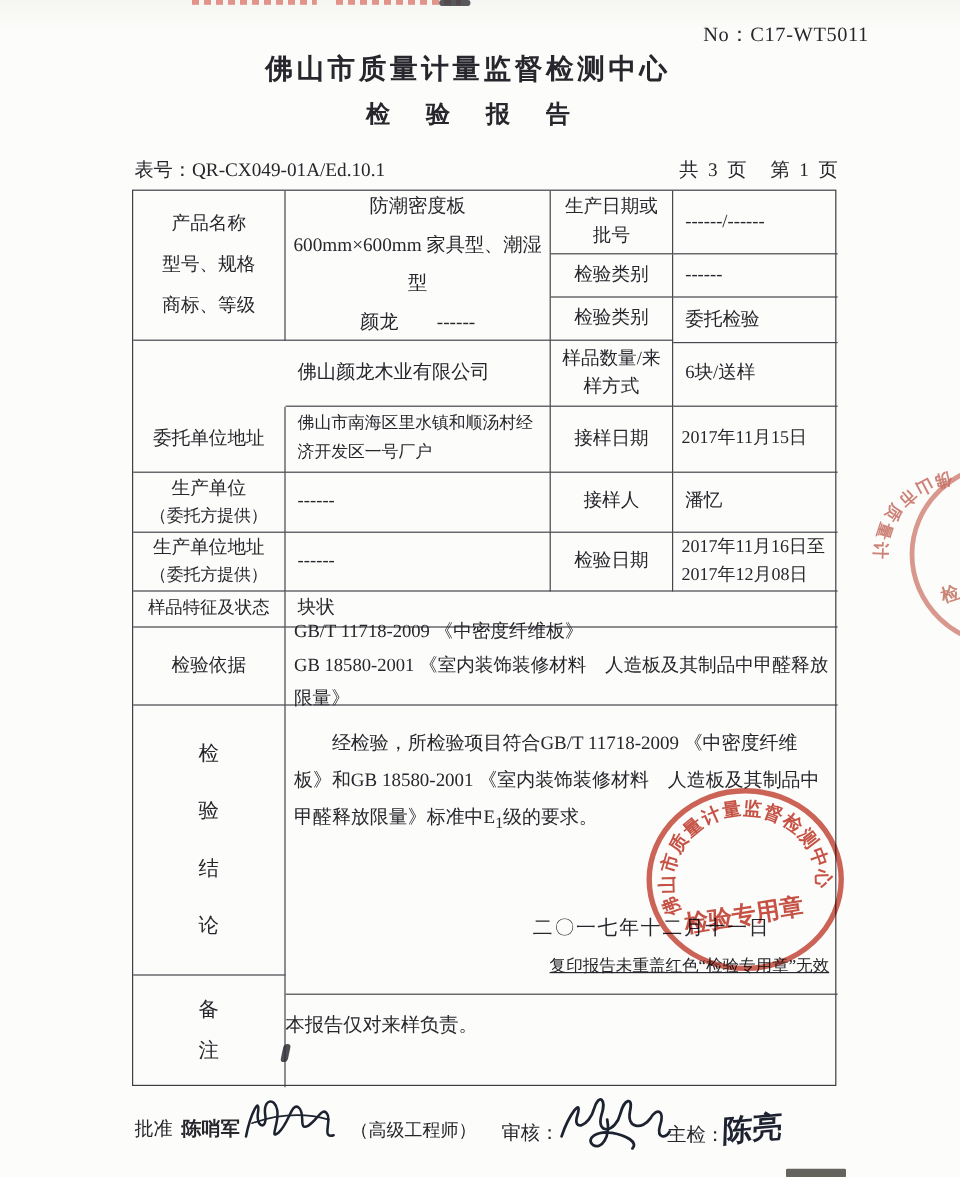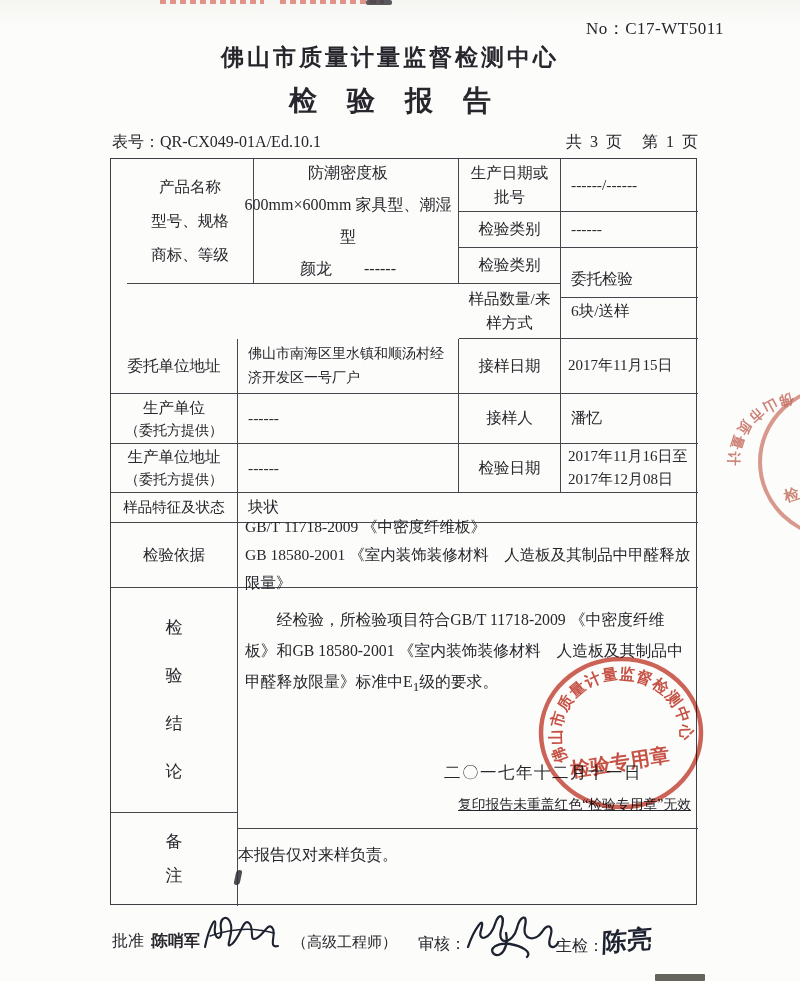--- a/index.html
+++ b/index.html
@@ -8,21 +8,21 @@
     position:relative; width:800px; height:981px; margin:0 auto;
     background:linear-gradient(180deg,#f5f5f2 0,#fcfcfa 26px,#fcfcfa 100%);
     overflow:hidden;
     font-family:"Liberation Serif","DejaVu Serif",serif;
     color:#26262c;
   }
   .abs{position:absolute;}
   
   .report-no{left:586px;top:17px;font-size:17px;letter-spacing:.5px;}
   .org-name{left:0;top:42px;width:780px;text-align:center;font-size:23px;font-weight:600;letter-spacing:3px;}
-  .doc-title{left:0;top:82px;width:780px;text-align:center;font-size:28px;font-weight:700;}
+  .doc-title{left:0;top:82px;width:780px;text-align:center;font-size:20px;font-weight:700;}
   .doc-title span{letter-spacing:30px;margin-right:-30px;}
   .form-no{left:112px;top:132px;font-size:16px;}
   .pagination{right:100px;top:132px;font-size:16px;letter-spacing:2px;}
   
   .table{position:absolute;left:110px;top:158px;width:587px;height:747px;
          border:1.6px solid #3e3e45;box-sizing:border-box;}
   .cell{position:absolute;box-sizing:border-box;
         border-right:1.3px solid #46464c;border-bottom:1.3px solid #46464c;
         font-size:15.5px;line-height:1.45;}
   .cell.br0{border-right:none;} .cell.bb0{border-bottom:none;}
@@ -58,21 +58,21 @@
   <div class="abs dark-blob" style="left:366px;top:0;width:26px;height:5px;"></div>
 
   <div class="abs report-no">No：C17-WT5011</div>
   <div class="abs org-name">佛山市质量计量监督检测中心</div>
   <div class="abs doc-title"><span>检验报告</span></div>
   <div class="abs form-no">表号：QR-CX049-01A/Ed.10.1</div>
   <div class="abs pagination">共 3 页　第 1 页</div>
 
   <div class="table">
 
-    <div class="cell lab" style="left:16px;top:0;width:127px;height:125px;line-height:34px;justify-content:center;">
+    <div class="cell lab" style="left:0;top:0;width:127px;height:125px;line-height:34px;justify-content:center;">
       <div>产品名称</div>
       <div>型号、规格</div>
       <div>商标、等级</div>
     </div>
     <div class="cell lab prod-val" style="left:127px;top:0;width:221px;height:125px;font-size:16px;">
       <div>防潮密度板</div>
       <div>600mm×600mm  家具型、潮湿型</div>
       <div>颜龙　　------</div>
     </div>
     <div class="cell lab" style="left:348px;top:0;width:102px;height:53px;line-height:24px;">
@@ -84,24 +84,27 @@
     </div>
     <div class="cell lab" style="left:348px;top:53px;width:102px;height:36px;">
       <div>检验类别</div>
     </div>
     <div class="cell val br0" style="left:450px;top:53px;width:137px;height:36px;">
       <div>------</div>
     </div>
     <div class="cell lab" style="left:348px;top:89px;width:102px;height:36px;">
       <div>检验类别</div>
     </div>
-    <div class="cell val br0" style="left:450px;top:103px;width:137px;height:36px;">
+    <div class="cell val br0" style="left:450px;top:91px;width:137px;height:36px;">
       <div>委托检验</div>
     </div>
 
+    <div class="cell val" style="left:127px;top:125px;width:221px;height:55px;font-size:16px;">
+      <div>佛山颜龙木业有限公司</div>
+    </div>
     <div class="cell lab" style="left:348px;top:125px;width:102px;height:55px;line-height:24px;">
       <div>样品数量/来</div>
       <div>样方式</div>
     </div>
     <div class="cell val br0" style="left:450px;top:125px;width:137px;height:55px;">
       <div>6块/送样</div>
     </div>
 
     <div class="cell lab" style="left:0;top:180px;width:127px;height:55px;">
       <div>委托单位地址</div>

